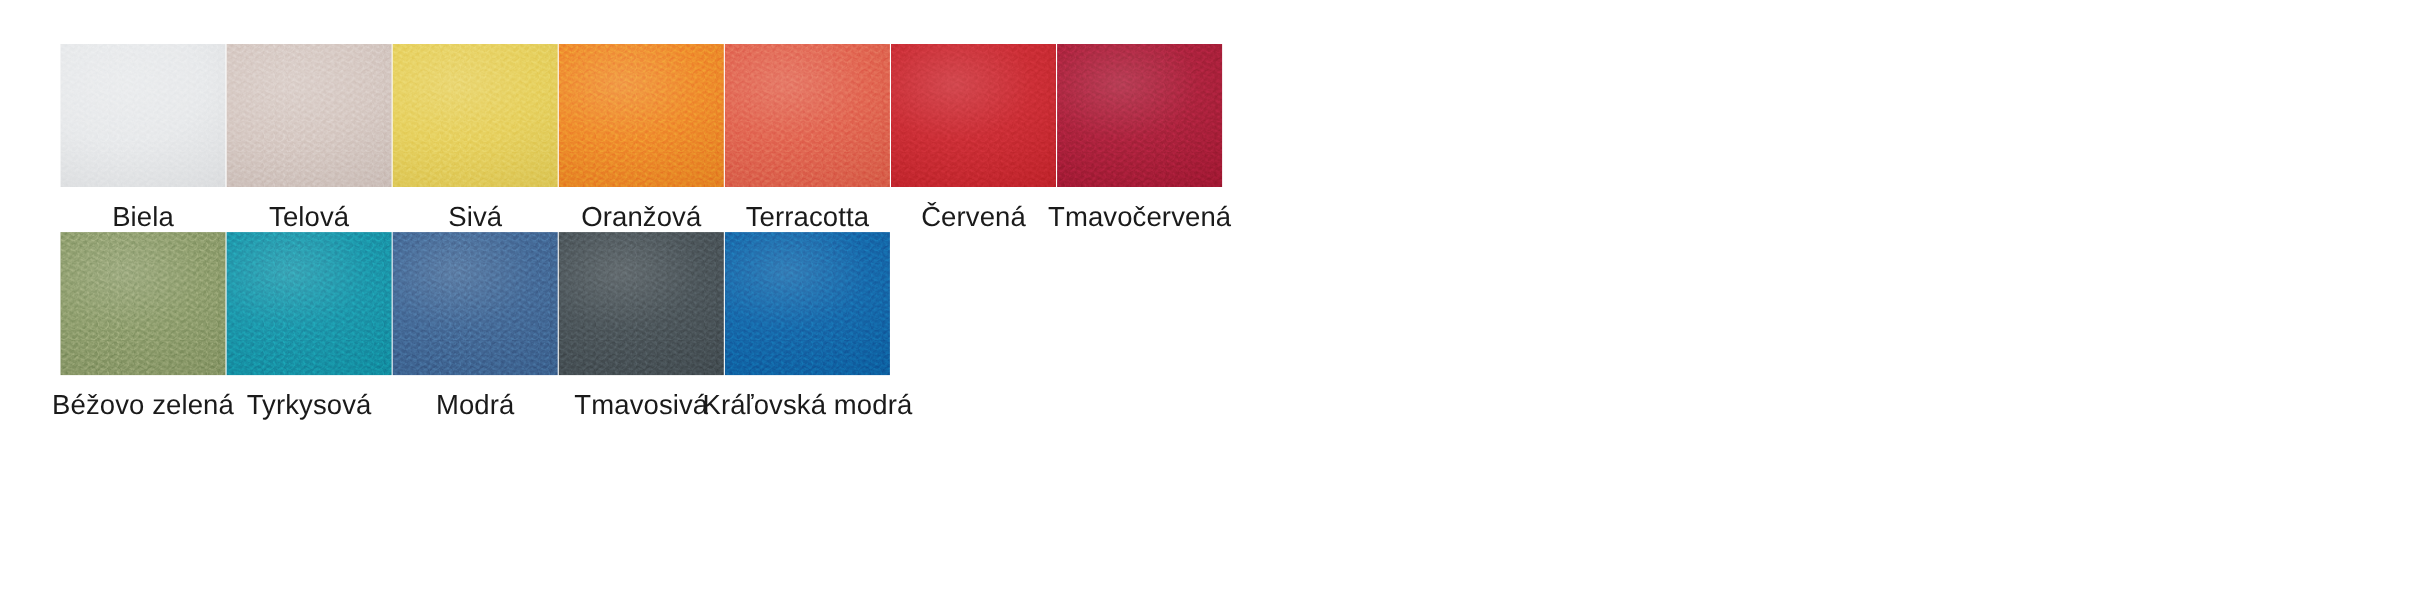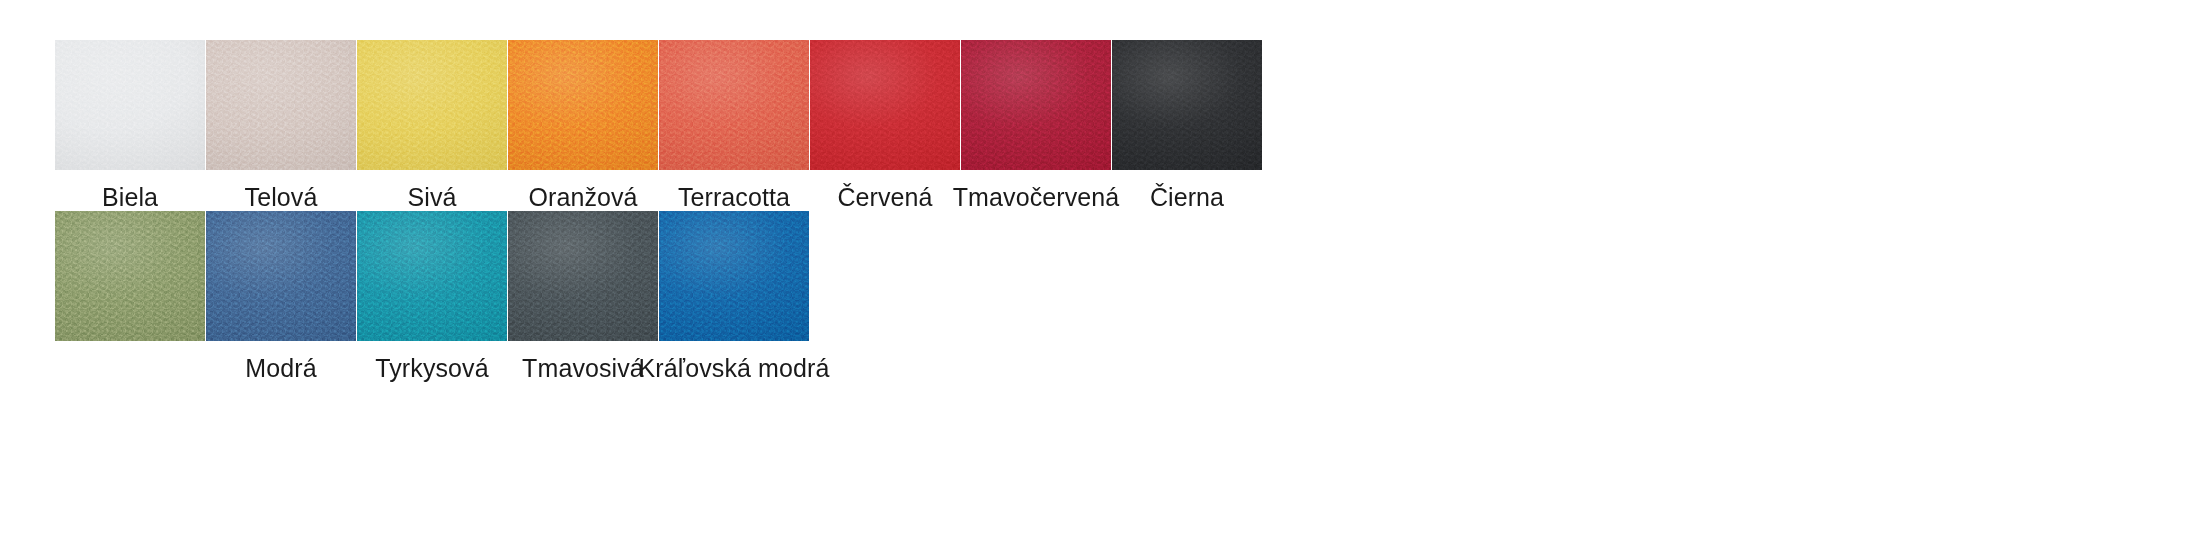--- a/index.html
+++ b/index.html
@@ -134,56 +134,50 @@
     </div>
 
     <div class="swatch-cell">
       <div class="swatch-chip" style="background-color: rgb(168, 23, 51);">
         <span class="grain"></span>
         <span class="sheen"></span>
       </div>
       <div class="swatch-label">Tmavočervená</div>
     </div>
 
-    <div class="swatch-cell">
-      <div class="swatch-chip" style="background-color: rgb(38, 40, 43);">
-        <span class="grain"></span>
-        <span class="sheen"></span>
-      </div>
-      <div class="swatch-label">Čierna</div>
-    </div>
 
   </div>
 
   <div class="swatch-row row-2">
 
 
 
     <div class="swatch-cell">
       <div class="swatch-chip" style="background-color: rgb(139, 155, 104);">
         <span class="grain"></span>
         <span class="sheen"></span>
       </div>
+      <div class="swatch-label">Béžovo zelená</div>
     </div>
 
+
+    <div class="swatch-cell">
+      <div class="swatch-chip" style="background-color: rgb(17, 147, 168);">
+        <span class="grain"></span>
+        <span class="sheen"></span>
+      </div>
+      <div class="swatch-label">Tyrkysová</div>
+    </div>
 
     <div class="swatch-cell">
       <div class="swatch-chip" style="background-color: rgb(60, 100, 148);">
         <span class="grain"></span>
         <span class="sheen"></span>
       </div>
       <div class="swatch-label">Modrá</div>
-    </div>
-
-    <div class="swatch-cell">
-      <div class="swatch-chip" style="background-color: rgb(17, 147, 168);">
-        <span class="grain"></span>
-        <span class="sheen"></span>
-      </div>
-      <div class="swatch-label">Tyrkysová</div>
     </div>
 
     <div class="swatch-cell">
       <div class="swatch-chip" style="background-color: rgb(68, 78, 83);">
         <span class="grain"></span>
         <span class="sheen"></span>
       </div>
       <div class="swatch-label">Tmavosivá</div>
     </div>
 

